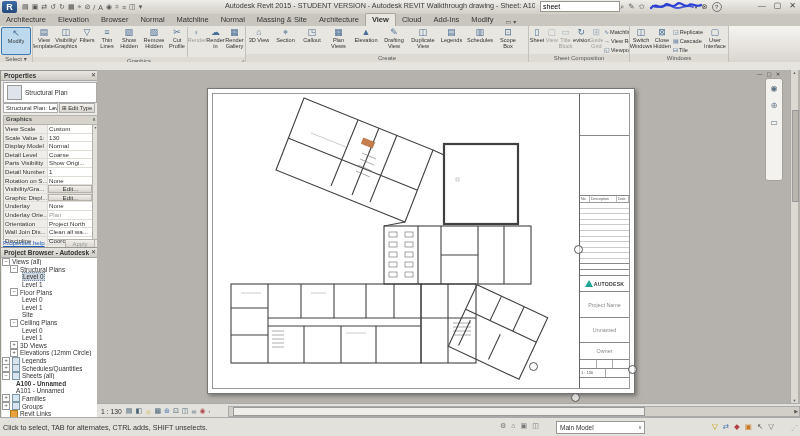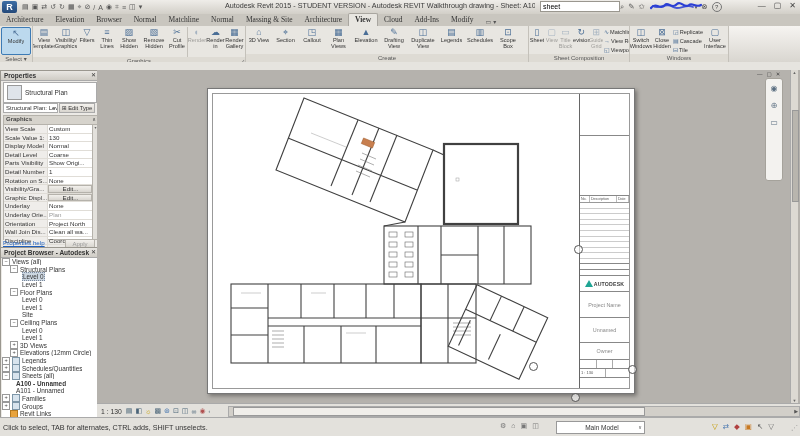--- a/index.html
+++ b/index.html
@@ -10,21 +10,21 @@
   .rlogo{width:15px;height:12px;background:linear-gradient(#3d6ea5,#24497a);color:#fff;font-weight:bold;font-size:9px;text-align:center;line-height:12px;margin-left:2px;border-radius:2px;}
   .qat{display:flex;align-items:center;gap:3px;margin-left:5px;color:#555;font-size:7px;}
   .qat span{cursor:default;}
   .apptitle{position:absolute;left:225px;top:1px;width:310px;text-align:center;font-size:7.2px;color:#3a3a3a;white-space:nowrap;overflow:hidden;}
   .searchbox{position:absolute;left:540px;top:1px;width:74px;height:9px;border:1px solid #9a978f;background:#fff;font-size:7px;font-family:"Liberation Sans",sans-serif;padding:0 2px;}
   .infocenter{position:absolute;left:620px;top:0;width:120px;height:13px;display:flex;align-items:center;gap:4px;font-size:7.5px;color:#4a4a4a;}
   .scribble{position:absolute;left:648px;top:0;width:56px;height:13px;}
   .helpq{border:1px solid #777;border-radius:50%;width:8px;height:8px;line-height:8px;text-align:center;font-size:6px;}
   .winbtns{position:absolute;right:4px;top:1px;display:flex;gap:8px;font-size:8px;color:#444;}
   
-  .tabbar{left:0;top:14px;width:800px;height:12px;background:#c9c6bf;display:flex;align-items:flex-end;font-size:7.5px;font-family:Liberation Serif, serif;}
+  .tabbar{left:0;top:14px;width:800px;height:12px;background:#c9c6bf;display:flex;align-items:flex-end;font-size:7.5px;}
   .tab{padding:1px 6px 1px 6px;height:10px;line-height:10px;color:#333;white-space:nowrap;}
   .tab.active{background:#e8e6e1;border:1px solid #a9a6a0;border-bottom:none;border-radius:2px 2px 0 0;font-weight:bold;}
   .tabextras{margin-left:6px;font-size:6px;color:#555;display:flex;gap:2px;align-items:center;height:10px;}
   
   .ribbon{left:0;top:26px;width:800px;height:36px;background:#e8e6e1;border-bottom:1px solid #a9a6a0;display:flex;}
   .panel{height:36px;border-right:1px solid #c4c1ba;display:flex;flex-direction:column;}
   .pbody{flex:1;display:flex;align-items:flex-start;padding-top:1px;}
   .plabel{height:8px;line-height:8px;font-size:6px;color:#555;text-align:center;background:#dedbd4;position:relative;}
   .plabel .dlg{position:absolute;right:1px;top:0;font-size:5px;color:#666;}
   .rbtn{display:flex;flex-direction:column;align-items:center;overflow:hidden;cursor:default;}
@@ -91,21 +91,21 @@
   .navbar{position:absolute;left:668px;top:8px;width:16px;height:96px;background:rgba(248,247,244,.92);border:1px solid #a5a29b;border-radius:3px;display:flex;flex-direction:column;align-items:center;gap:8px;padding-top:5px;font-size:8px;color:#5a6e80;}
   .vwctl{position:absolute;left:660px;top:1px;display:flex;gap:4px;font-size:5.5px;color:#444;}
   .vscroll{position:absolute;left:693px;top:0;width:7px;height:333px;background:#dcd9d3;border-left:1px solid #aaa;font-size:4px;color:#666;text-align:center;}
   .vthumb{position:absolute;left:1px;top:40px;width:5px;height:90px;background:#b8b5ae;border:1px solid #999;}
   
   .viewbar{left:97px;top:403px;width:703px;height:14px;background:#e3e1dc;border-top:1px solid #aaa;display:flex;align-items:center;font-size:6.8px;gap:4px;}
   .vicons{display:flex;gap:3px;font-size:7px;color:#4a6478;align-items:center;}
   .hscroll{position:relative;margin-left:14px;flex:1;height:9px;background:#d2cfc9;border:1px solid #aaa;}
   .hthumb{position:absolute;left:4px;top:0;width:72%;height:7px;background:#f0eeea;border:1px solid #999;}
   .harr{position:absolute;right:1px;top:1px;font-size:5px;color:#555;}
-  .statusbar{left:0;top:417px;width:800px;height:19px;background:#e3e1dc;border-top:1px solid #aaa;font-size:7.2px;text-align:center;}
+  .statusbar{left:0;top:417px;width:800px;height:19px;background:#e3e1dc;border-top:1px solid #aaa;font-size:7.2px;}
   .stmsg{position:absolute;left:3px;top:5px;color:#333;}
   .sticons{position:absolute;left:500px;top:4px;display:flex;gap:5px;font-size:7px;color:#777;}
   .mmsel{position:absolute;left:556px;top:3px;width:84px;height:11px;background:#fff;border:1px solid #999;font-size:6.5px;line-height:11px;padding-left:3px;}
   .mmsel .cv{position:absolute;right:2px;top:0;font-size:5px;color:#555;}
   .stright{position:absolute;left:712px;top:4px;display:flex;gap:5px;font-size:7.5px;}
   .grip{position:absolute;right:2px;top:6px;font-size:7px;color:#888;}
 </style>
 </head>
 <body>
 

